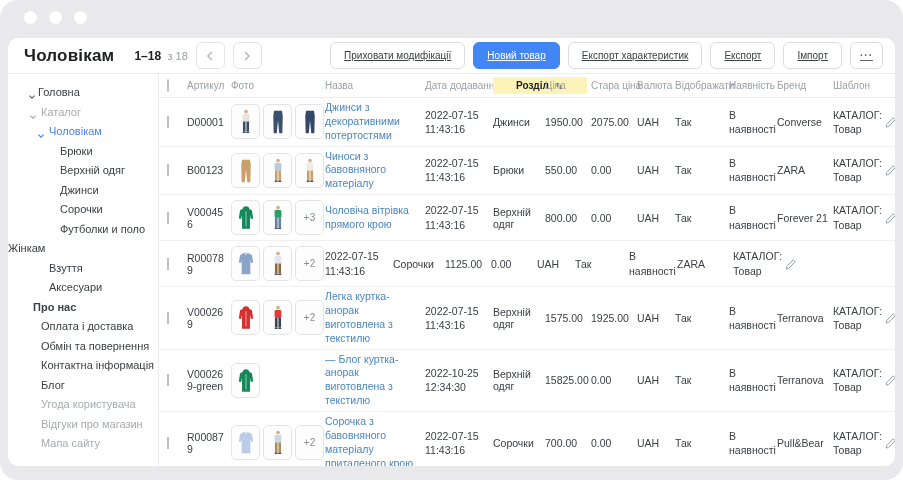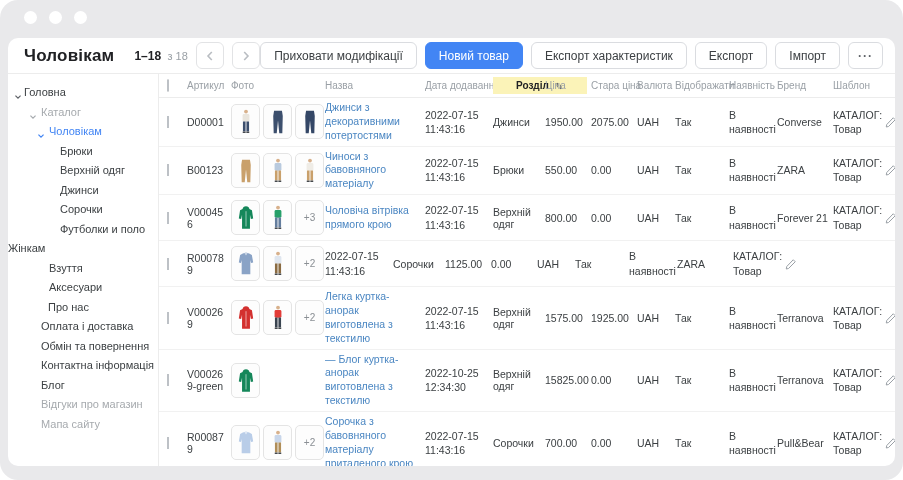--- a/index.html
+++ b/index.html
@@ -37,22 +37,22 @@
   .pagination .range{font-weight:700;color:#202124;}
   .pagination .total{color:var(--muted);font-size:11px;margin-left:3px;}
   .nav-btn{
     width:27px;height:25px;margin-left:8px;border:1px solid #e2e3e5;border-radius:6px;
     background:#fff;display:inline-flex;align-items:center;justify-content:center;
     color:#b9bdc2;cursor:pointer;
   }
   .toolbar{margin-left:auto;display:flex;gap:8px;align-items:center;}
   .btn{
     height:27px;padding:0 13px;border:1px solid #dadce0;border-radius:6px;background:#fff;
-    font-size:12px;color:var(--text);display:inline-flex;align-items:center;white-space:nowrap;
-    cursor:pointer;font-family:inherit;
+    font-size:10px;color:var(--text);display:inline-flex;align-items:center;white-space:nowrap;
+    cursor:pointer;font-family:inherit;text-decoration:underline;
   }
   .btn.primary{background:var(--accent);border-color:var(--accent);color:#fff;}
   .btn.more{padding:0 9px;font-weight:700;letter-spacing:1px;color:#5f6368;}
   
   .app-body{display:flex;flex:1;overflow:hidden;}
   .sidebar{width:150px;flex-shrink:0;border-right:1px solid var(--border);padding-top:9px;overflow:hidden;}
   .side-item{
     position:relative;height:19.5px;line-height:19.5px;font-size:11px;color:var(--text);
     white-space:nowrap;cursor:pointer;
   }
@@ -135,42 +135,43 @@
         <button class="btn primary">Новий товар</button>
         <button class="btn">Експорт характеристик</button>
         <button class="btn">Експорт</button>
         <button class="btn">Імпорт</button>
         <button class="btn more">···</button>
       </span>
     </div>
 
     <div class="app-body">
       <div class="sidebar" id="sidebar">
-          <div class="side-item" style="padding-left: 16px;"><span class="chev" style="left: 6px;"><svg width="8" height="8" viewBox="0 0 10 10">
+          <div class="side-item" style="padding-left: 16px; margin-left: 14px;"><span class="chev" style="left: 6px;"><svg width="8" height="8" viewBox="0 0 10 10">
                 <path fill="none" stroke="#5f6368" stroke-width="1.5" d="M1.8 3.2 5 6.4 8.2 3.2"></path>
               </svg></span><span>Головна</span></div>
           <div class="side-item muted" style="padding-left: 33px;"><span class="chev" style="left: 21px;"><svg width="8" height="8" viewBox="0 0 10 10">
                 <path fill="none" stroke="#a6aaae" stroke-width="1.5" d="M1.8 3.2 5 6.4 8.2 3.2"></path>
               </svg></span><span>Каталог</span></div>
           <div class="side-item active" style="padding-left: 41px;"><span class="chev" style="left: 29px;"><svg width="8" height="8" viewBox="0 0 10 10">
                 <path fill="none" stroke="#4285f4" stroke-width="1.5" d="M1.8 3.2 5 6.4 8.2 3.2"></path>
               </svg></span><span>Чоловікам</span></div>
           <div class="side-item" style="padding-left: 52px;"><span>Брюки</span></div>
           <div class="side-item" style="padding-left: 52px;"><span>Верхній одяг</span></div>
           <div class="side-item" style="padding-left: 52px;"><span>Джинси</span></div>
           <div class="side-item" style="padding-left: 52px;"><span>Сорочки</span></div>
           <div class="side-item" style="padding-left: 52px;"><span>Футболки и поло</span></div>
           <div class="side-item" style=""><span>Жінкам</span></div>
           <div class="side-item" style="padding-left: 41px;"><span>Взуття</span></div>
           <div class="side-item" style="padding-left: 41px;"><span>Аксесуари</span></div>
-          <div class="side-item" style="padding-left: 40px;"><span>Про нас</span></div>
+          <div class="side-item" style="padding-left: 25px; font-weight: bold;"><span>Про нас</span></div>
           <div class="side-item" style="padding-left: 33px;"><span>Оплата і доставка</span></div>
           <div class="side-item" style="padding-left: 33px;"><span>Обмін та повернення</span></div>
           <div class="side-item" style="padding-left: 33px;"><span>Контактна інформація</span></div>
           <div class="side-item" style="padding-left: 33px;"><span>Блог</span></div>
+          <div class="side-item muted" style="padding-left: 33px;"><span>Угода користувача</span></div>
           <div class="side-item muted" style="padding-left: 33px;"><span>Відгуки про магазин</span></div>
           <div class="side-item muted" style="padding-left: 33px;"><span>Мапа сайту</span></div>
         </div>
       <div class="table">
         <div class="thead" id="thead">
             <div class="cell c-check"><span class="checkbox"></span></div>
             <div class="cell c-sku"><span>Артикул</span></div>
             <div class="cell c-photo"><span>Фото</span></div>
             <div class="cell c-name"><span>Назва</span></div>
             <div class="cell c-date"><span>Дата додавання</span></div>

